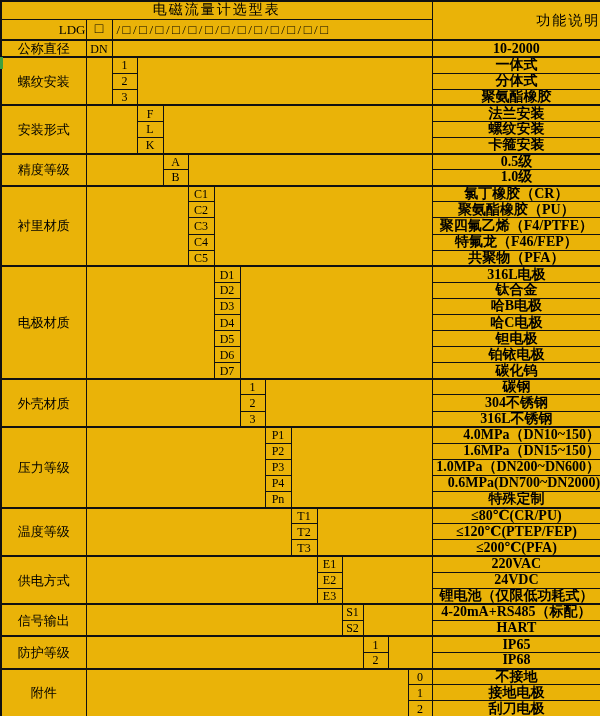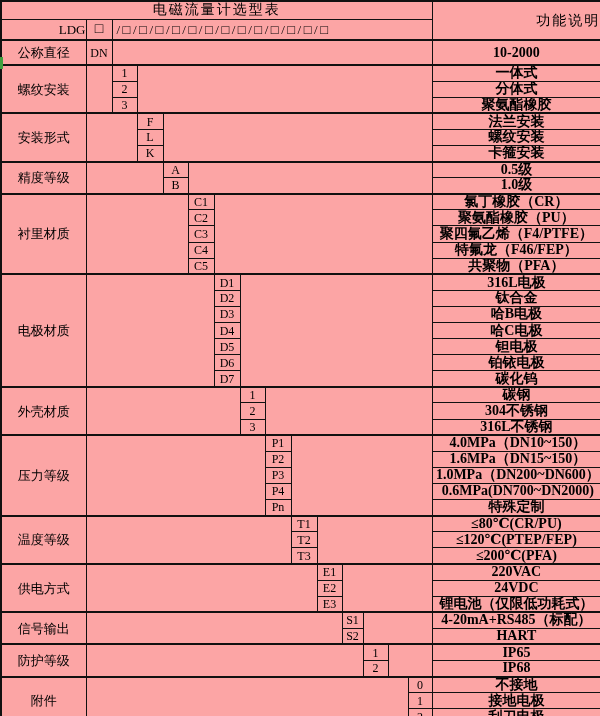--- a/index.html
+++ b/index.html
@@ -1,34 +1,34 @@
 <!DOCTYPE html>
 <html><head>
 <meta charset="utf-8">
 <style>
   html,body{margin:0;padding:0;background:#ffffff;}
-  .wrap{position:relative;width:600px;height:716px;background:#fca5a5;
+  .wrap{position:relative;width:600px;height:716px;background:#eab308;
         font-family:"Liberation Serif","DejaVu Serif",serif;color:#000;}
   table.sel{border-collapse:collapse;table-layout:fixed;width:600px;border:2px solid #111;}
   td{border:1px solid #111;padding:0;margin:0;font-size:13px;line-height:1;
      text-align:center;vertical-align:middle;overflow:hidden;white-space:nowrap;}
   tr{height:16.1px;}
   tr.r-title{height:18px;}
   tr.r-model{height:21px;}
-  tr.r-dn{height:25px;}
+  tr.r-dn{height:17px;}
   tr.block-top > td{border-top:2px solid #111;}
   td.title{font-size:14px;letter-spacing:2px;}
   td.fn-head{font-size:14px;letter-spacing:2px;text-align:right;}
   td.lbl{font-size:13px;}
   td.model-prefix{text-align:right;padding-left:7px;font-size:13px;}
   td.box1{font-size:14px;}
   td.boxes{font-size:13px;letter-spacing:2.5px;text-align:left;padding-left:4px;}
   td.code{font-size:12px;}
   td.desc{font-size:14px;font-weight:bold;}
-  td.desc.left{text-align:center;padding-left:3px;}
+  td.desc.left{text-align:right;padding-left:3px;}
   .green-artifact{position:absolute;left:0;top:57px;width:3px;height:12px;}
 </style>
 </head>
 <body>
 
 <div class="wrap">
 <table class="sel">
   <colgroup>
     <col style="width:85px">
         <col style="width:26px">

